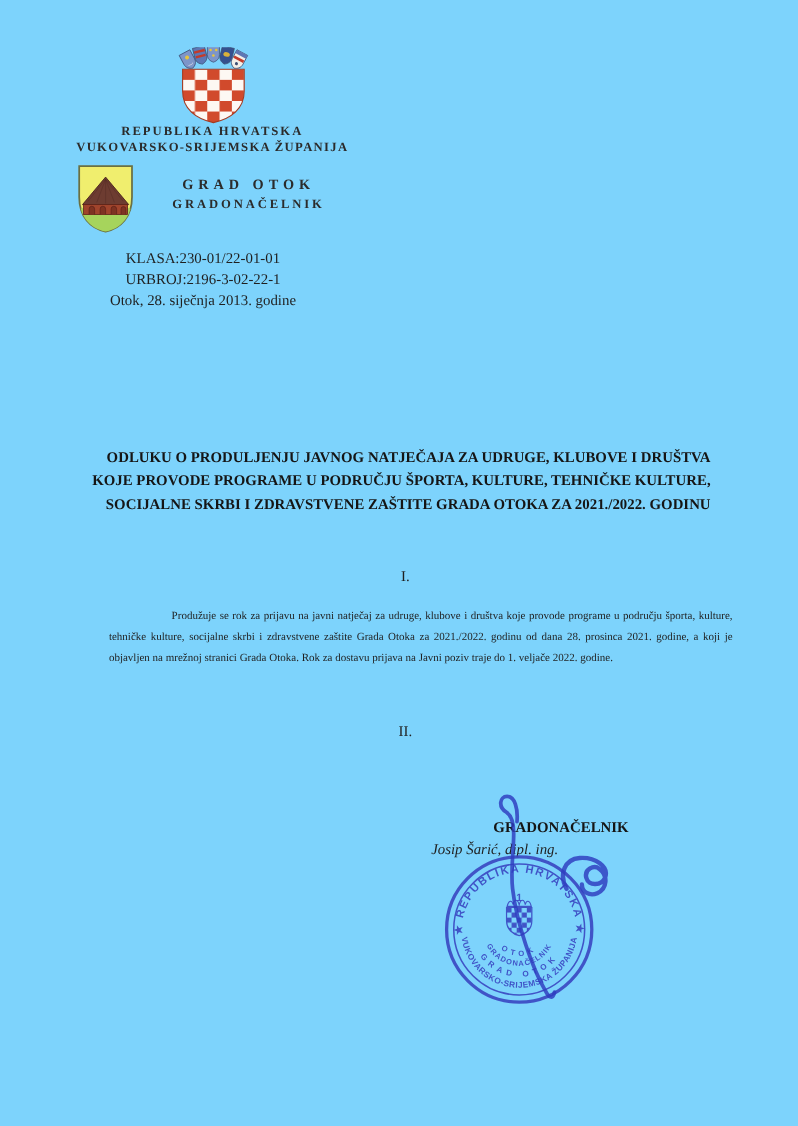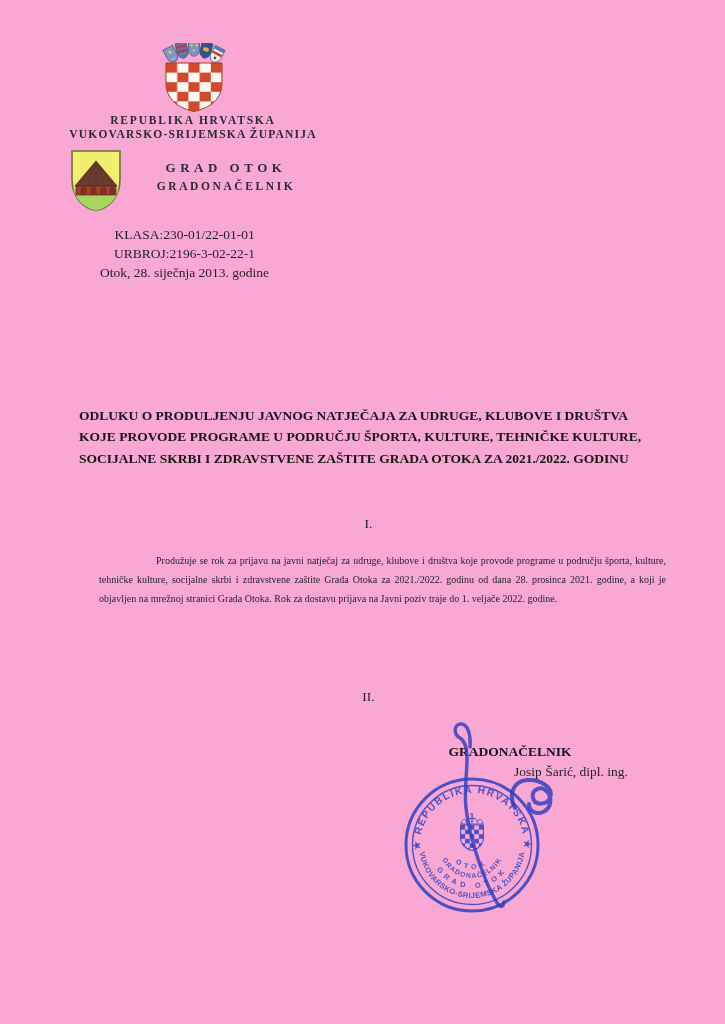--- a/index.html
+++ b/index.html
@@ -1,18 +1,18 @@
 <!DOCTYPE html>
 <html><head>
 <meta charset="utf-8">
 <style>
   html,body { margin:0; padding:0; background:#e8e8e8; }
   .page {
     position:relative; width:725px; height:1024px; margin:0 auto;
-    background:#f9a8d4; overflow:hidden;
+    background:#7dd3fc; overflow:hidden;
     font-family:"Liberation Serif", serif; color:#1f1f1f;
   }
   .abs { position:absolute; }
 
   
   .hdr-country { left:53px; top:114px; width:280px; text-align:center;
     font-weight:bold; font-size:11.5px; letter-spacing:1.8px; color:#2b2b2b; }
   .hdr-county  { left:53px; top:128px; width:280px; text-align:center;
     font-weight:bold; font-size:11.5px; letter-spacing:1.2px; color:#2b2b2b; }
   .hdr-city    { left:126px; top:160px; width:200px; text-align:center;
@@ -21,34 +21,34 @@
     font-weight:bold; font-size:11.5px; letter-spacing:2.6px; color:#2b2b2b; }
 
   .coa   { left:160px; top:43px;  width:68px; height:70px; }
   .crest { left:70px;  top:149px; width:52px; height:64px; }
 
   .meta { left:100px; top:225px; font-size:13.5px; line-height:19.2px;text-align:center; }
 
   .preamble { left:85px; top:320px; width:567px; margin:0;
     font-size:13.6px; line-height:18.8px; text-align:justify; text-indent:57px; }
 
-  .title { left:79px; top:405px; width:567px; margin:0; text-align:left;
+  .title { left:79px; top:405px; width:567px; margin:0; text-align:right;
     font-size:13.5px; font-weight:bold; line-height:21.4px; color:#151515; }
 
   .numeral { left:85px; width:567px; text-align:center; font-size:13.5px; }
-  .n1 { top:516px; } .n2 { top:689px; }
+  .n1 { top:516px; } .n2 { top:657px; }
 
   .bodyp { left:99px; width:567px; margin:0;
     font-size:10px; line-height:19.2px; text-align:justify; text-indent:57px; }
   .p1 { top:551px; } .p2 { top:693px; }
 
   .sig-role { left:392px; top:744px; width:236px; text-align:center;
     font-weight:bold; font-size:13.5px; color:#151515; z-index:2; }
-  .sig-name { left:392px; top:764px; width:236px; text-align:right;
-    font-size:13.5px; z-index:2; }
+  .sig-name { left:392px; top:764px; width:236px; text-align:left;
+    font-size:13.5px; z-index:2;font-style:italic; }
 
   .stamp-svg { left:399px; top:772px; z-index:5; opacity:0.9; }
   .sign-svg  { left:425px; top:695px; z-index:6; opacity:0.82; }
 
   .stamp-text { font-family:"Liberation Sans", sans-serif; font-weight:bold; }
 </style>
 </head>
 <body>
 
 <div class="page">

